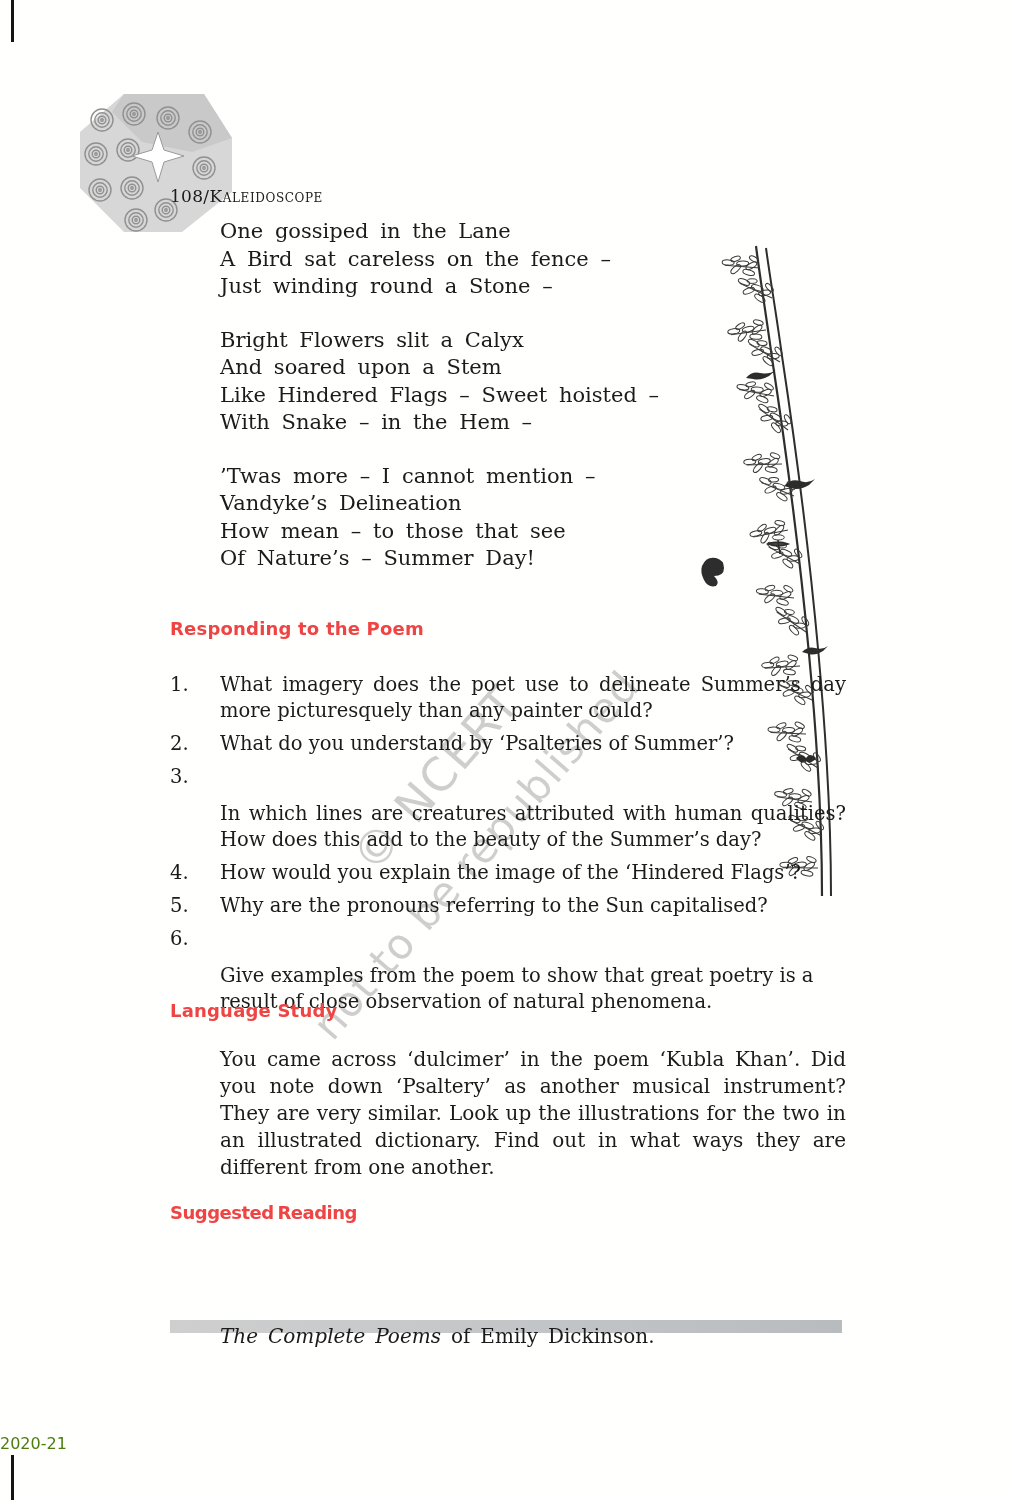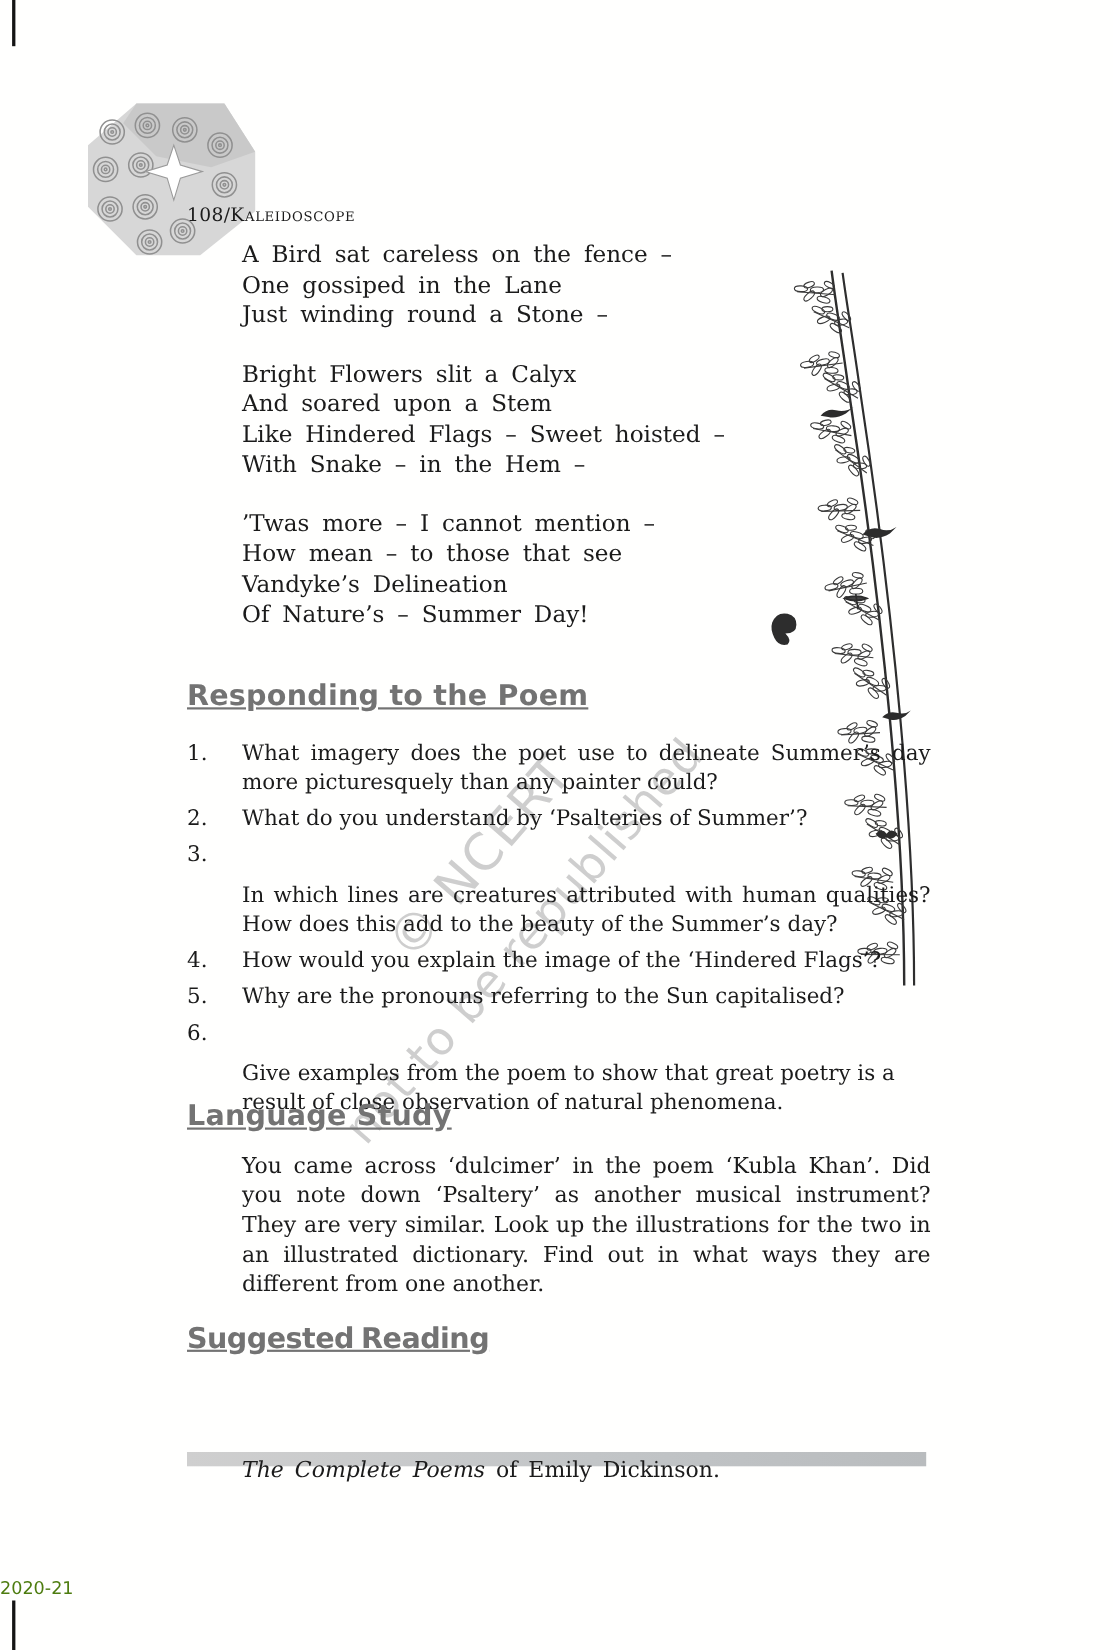--- a/index.html
+++ b/index.html
@@ -21,21 +21,21 @@
   .header{position:absolute;left:170px;top:186px;font-size:17px;letter-spacing:.3px;}
   .smallcaps{font-variant:small-caps;letter-spacing:.6px;}
 
   .poem{position:absolute;left:220px;top:218px;font-size:21px;line-height:27.5px;word-spacing:.24em;z-index:3;}
   .stanza{margin:0 0 26px 0;}
   .poem-line{display:block;white-space:nowrap;}
 
   .sec-title{
     position:absolute;left:170px;
     font-family:"DejaVu Sans","Liberation Sans",sans-serif;
-    font-weight:bold;font-size:26px;color:#737373;letter-spacing:.2px;z-index:3;text-decoration:underline;
+    font-weight:bold;font-size:18px;color:#ef4444;letter-spacing:.2px;z-index:3;
   }
   .t-respond{top:618px;}
   .t-language{top:1000px;}
   .t-suggest{top:1202px;letter-spacing:-.5px;word-spacing:-2px;}
 
   .questions{position:absolute;left:170px;top:672px;width:676px;font-size:19.5px;line-height:26px;z-index:3;}
   .question{display:flex;margin-bottom:7px;}
   .q-num{width:50px;flex:0 0 50px;}
   .q-text{flex:1;text-align:justify;}
   .question:last-child .q-text{text-align:left;}
@@ -155,34 +155,34 @@
         <path d="M0,0 q6,-6 13,-4 q8,2 13,-2 l-5,5 q-8,5 -14,3 z" fill="#2c2c2c"></path>
       </g>
       <g transform="translate(120,520)">
         <path d="M0,0 q6,-6 10,0 q4,-6 10,0 q-5,7 -10,3 q-5,4 -10,-3 z" fill="#2c2c2c"></path>
       </g>
     </svg>
   </div>
 
   <div class="poem">
     <div class="stanza">
+      <span class="poem-line">One gossiped in the Lane</span>
       <span class="poem-line">A Bird sat careless on the fence –</span>
-      <span class="poem-line">One gossiped in the Lane</span>
       <span class="poem-line">Just winding round a Stone –</span>
     </div>
     <div class="stanza">
       <span class="poem-line">Bright Flowers slit a Calyx</span>
       <span class="poem-line">And soared upon a Stem</span>
       <span class="poem-line">Like Hindered Flags – Sweet hoisted –</span>
       <span class="poem-line">With Snake – in the Hem –</span>
     </div>
     <div class="stanza">
       <span class="poem-line">’Twas more – I cannot mention –</span>
+      <span class="poem-line">Vandyke’s Delineation</span>
       <span class="poem-line">How mean – to those that see</span>
-      <span class="poem-line">Vandyke’s Delineation</span>
       <span class="poem-line">Of Nature’s – Summer Day!</span>
     </div>
   </div>
 
   <div class="sec-title t-respond">Responding to the Poem</div>
 
   <div class="questions">
     <div class="question q1">
       <span class="q-num">1.</span>
       <span class="q-text">What imagery does the poet use to delineate Summer’s day more picturesquely than any painter could?</span>

